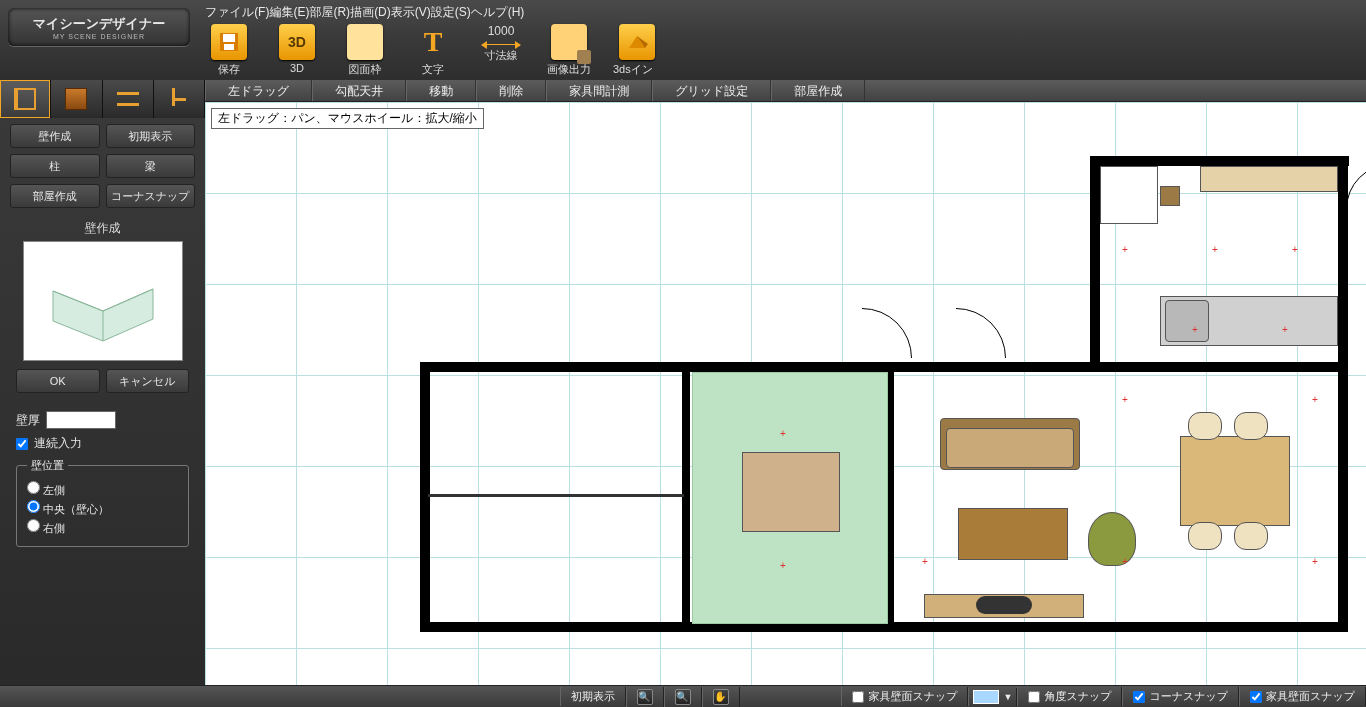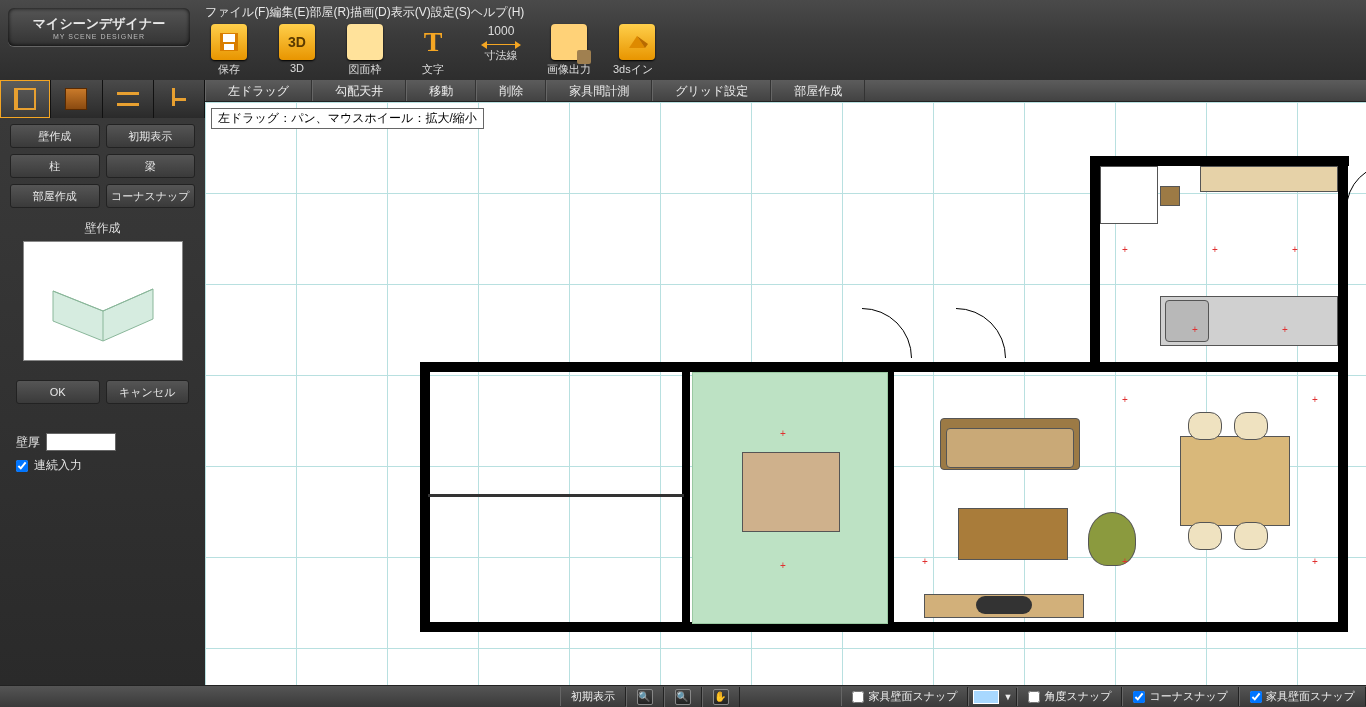--- a/index.html
+++ b/index.html
@@ -54,21 +54,21 @@
   
   #toolbtns { padding:6px 10px; display:grid; grid-template-columns:1fr 1fr; gap:6px; }
   .lbtn { height:24px; background:linear-gradient(180deg,#555,#3a3a3a); border:1px solid #222;
     border-radius:3px; color:#e8e8e8; font-size:11px; display:flex; align-items:center;
     justify-content:center; cursor:pointer; }
   
   #pvtitle { text-align:center; font-size:12px; padding:6px 0 4px; color:#ddd; }
   #preview { width:160px; height:120px; margin:0 auto; background:#fff; border:1px solid #888;
     display:flex; align-items:center; justify-content:center; position:relative; }
   #preview svg { width:140px; height:100px; }
-  #pvctl { display:flex; gap:6px; padding:19px 16px; }
+  #pvctl { display:flex; gap:6px; padding:8px 16px; }
   #pvctl .lbtn { flex:1; }
   
   #propbox { padding:10px 16px; font-size:12px; }
   #propbox .row { display:flex; align-items:center; margin-bottom:6px; gap:6px; }
   #propbox input[type=text] { width:70px; height:18px; background:#fff; border:1px solid #666; font-size:11px; padding:0 2px; }
   fieldset { border:1px solid #777; border-radius:3px; padding:6px 10px 8px; font-size:11px; }
   legend { padding:0 4px; font-size:11px; }
   fieldset label { display:block; margin:2px 0; }
   
   
@@ -206,20 +206,26 @@
   </div>
   <div id="propbox">
     <div class="row">
       <span>壁厚</span>
       <input type="text" value="" style="">
     </div>
     <div class="row">
       <input type="checkbox" checked="" style="">
       <span>連続入力</span>
     </div>
+    <fieldset>
+      <legend>壁位置</legend>
+      <label><input type="radio" name="wp" style=""> <span>左側</span></label>
+      <label><input type="radio" name="wp" checked="" style=""> <span>中央（壁心）</span></label>
+      <label><input type="radio" name="wp" style=""> <span>右側</span></label>
+    </fieldset>
   </div>
 </div>
 
 <div id="canvas">
   <div id="grid"></div>
   <div id="hint">左ドラッグ：パン、マウスホイール：拡大/縮小</div>
 
   <div id="plan">
 
     <div class="wall" style="left:0px;top:206px;width:925px;height:10px"></div>

